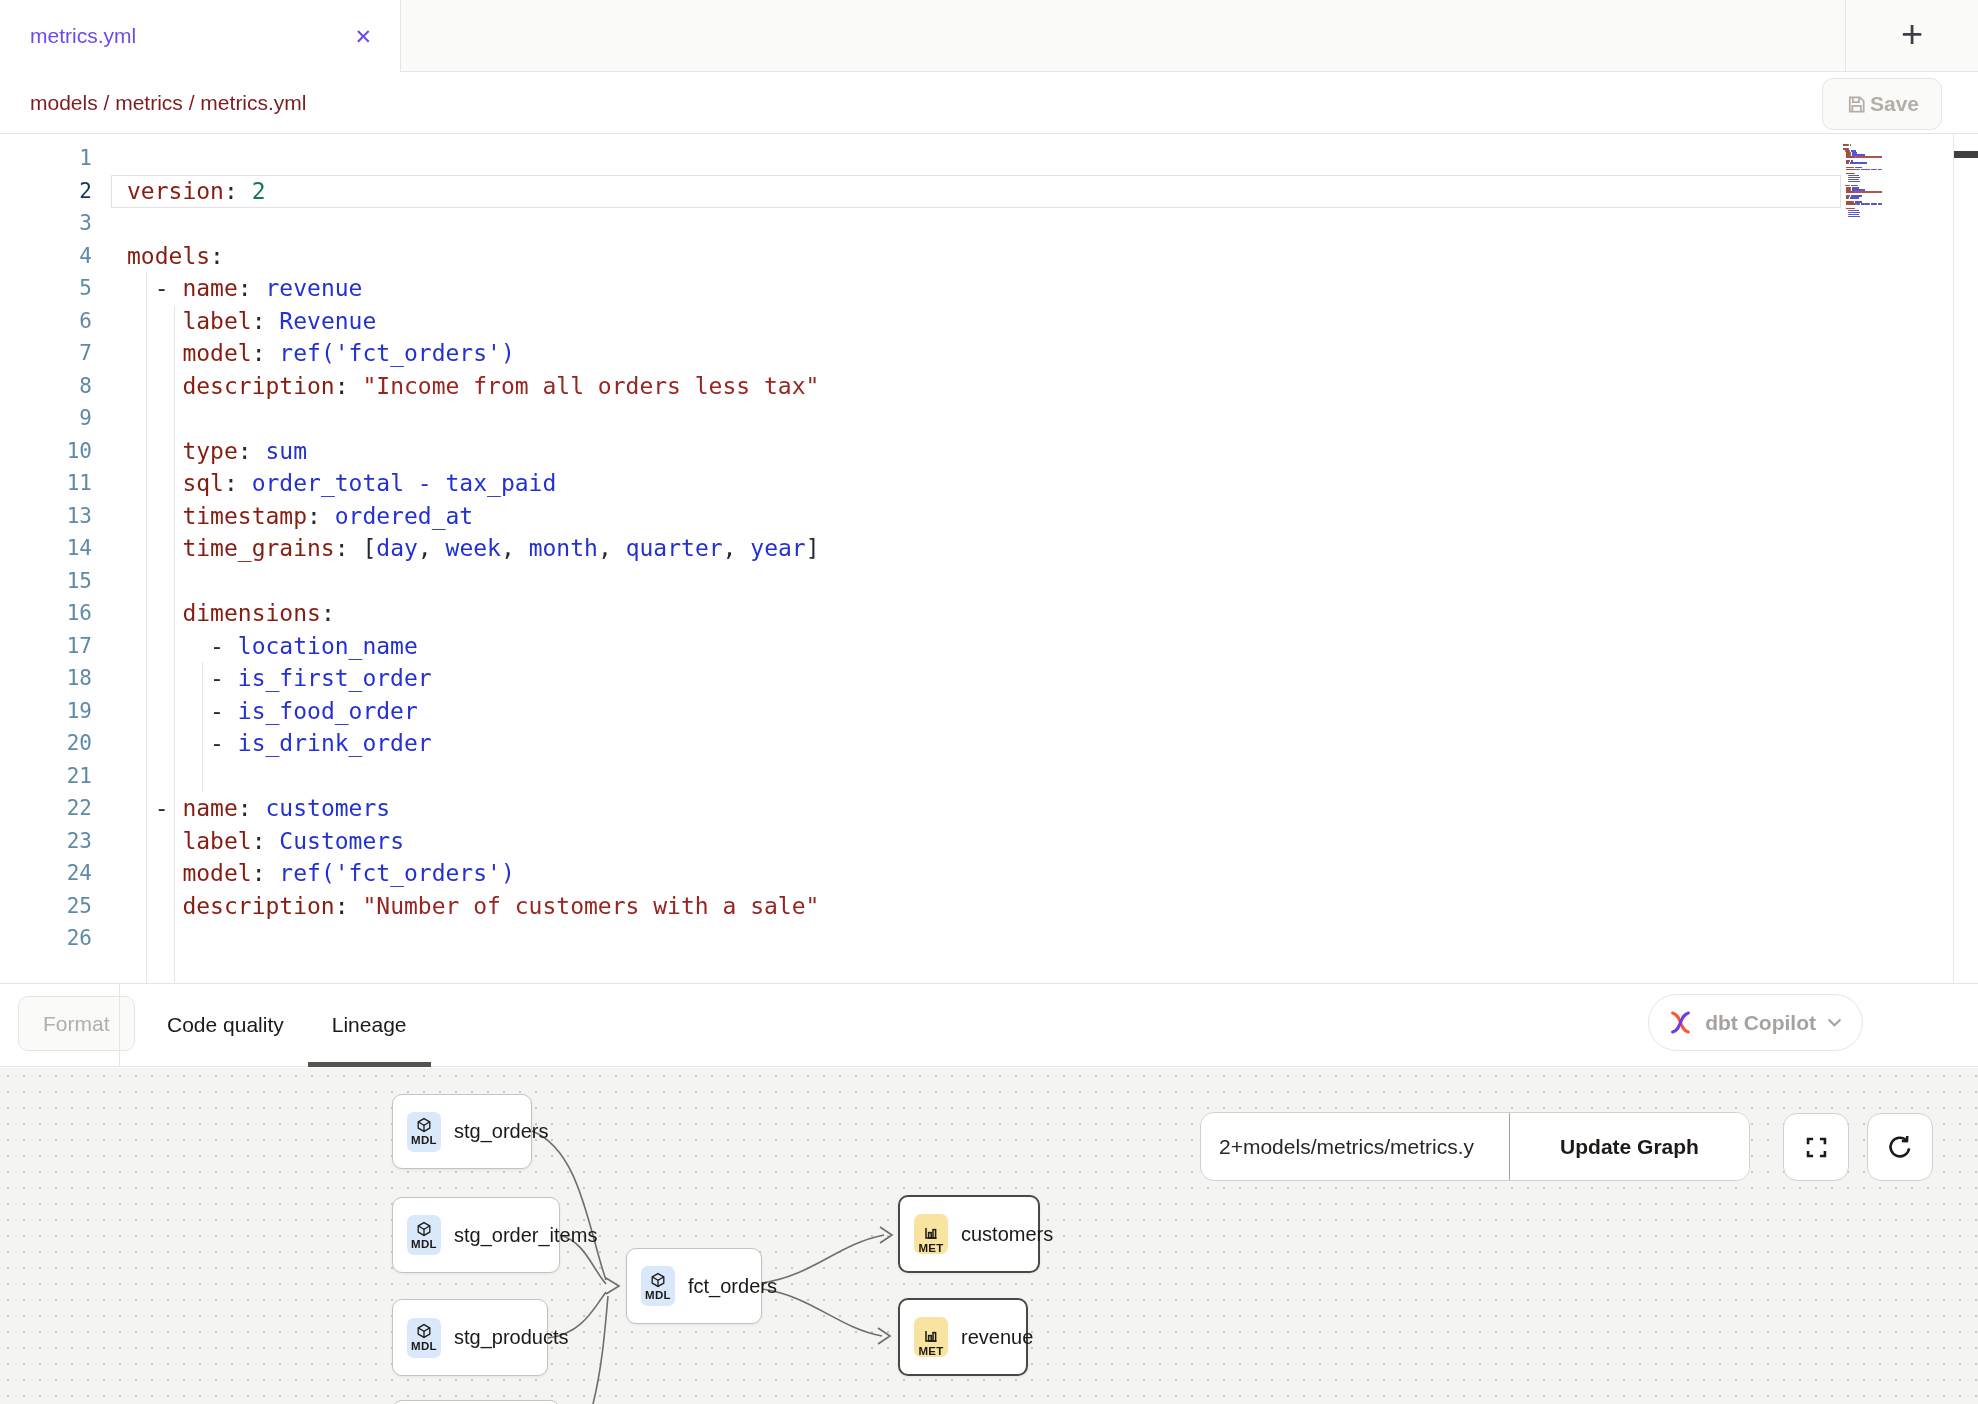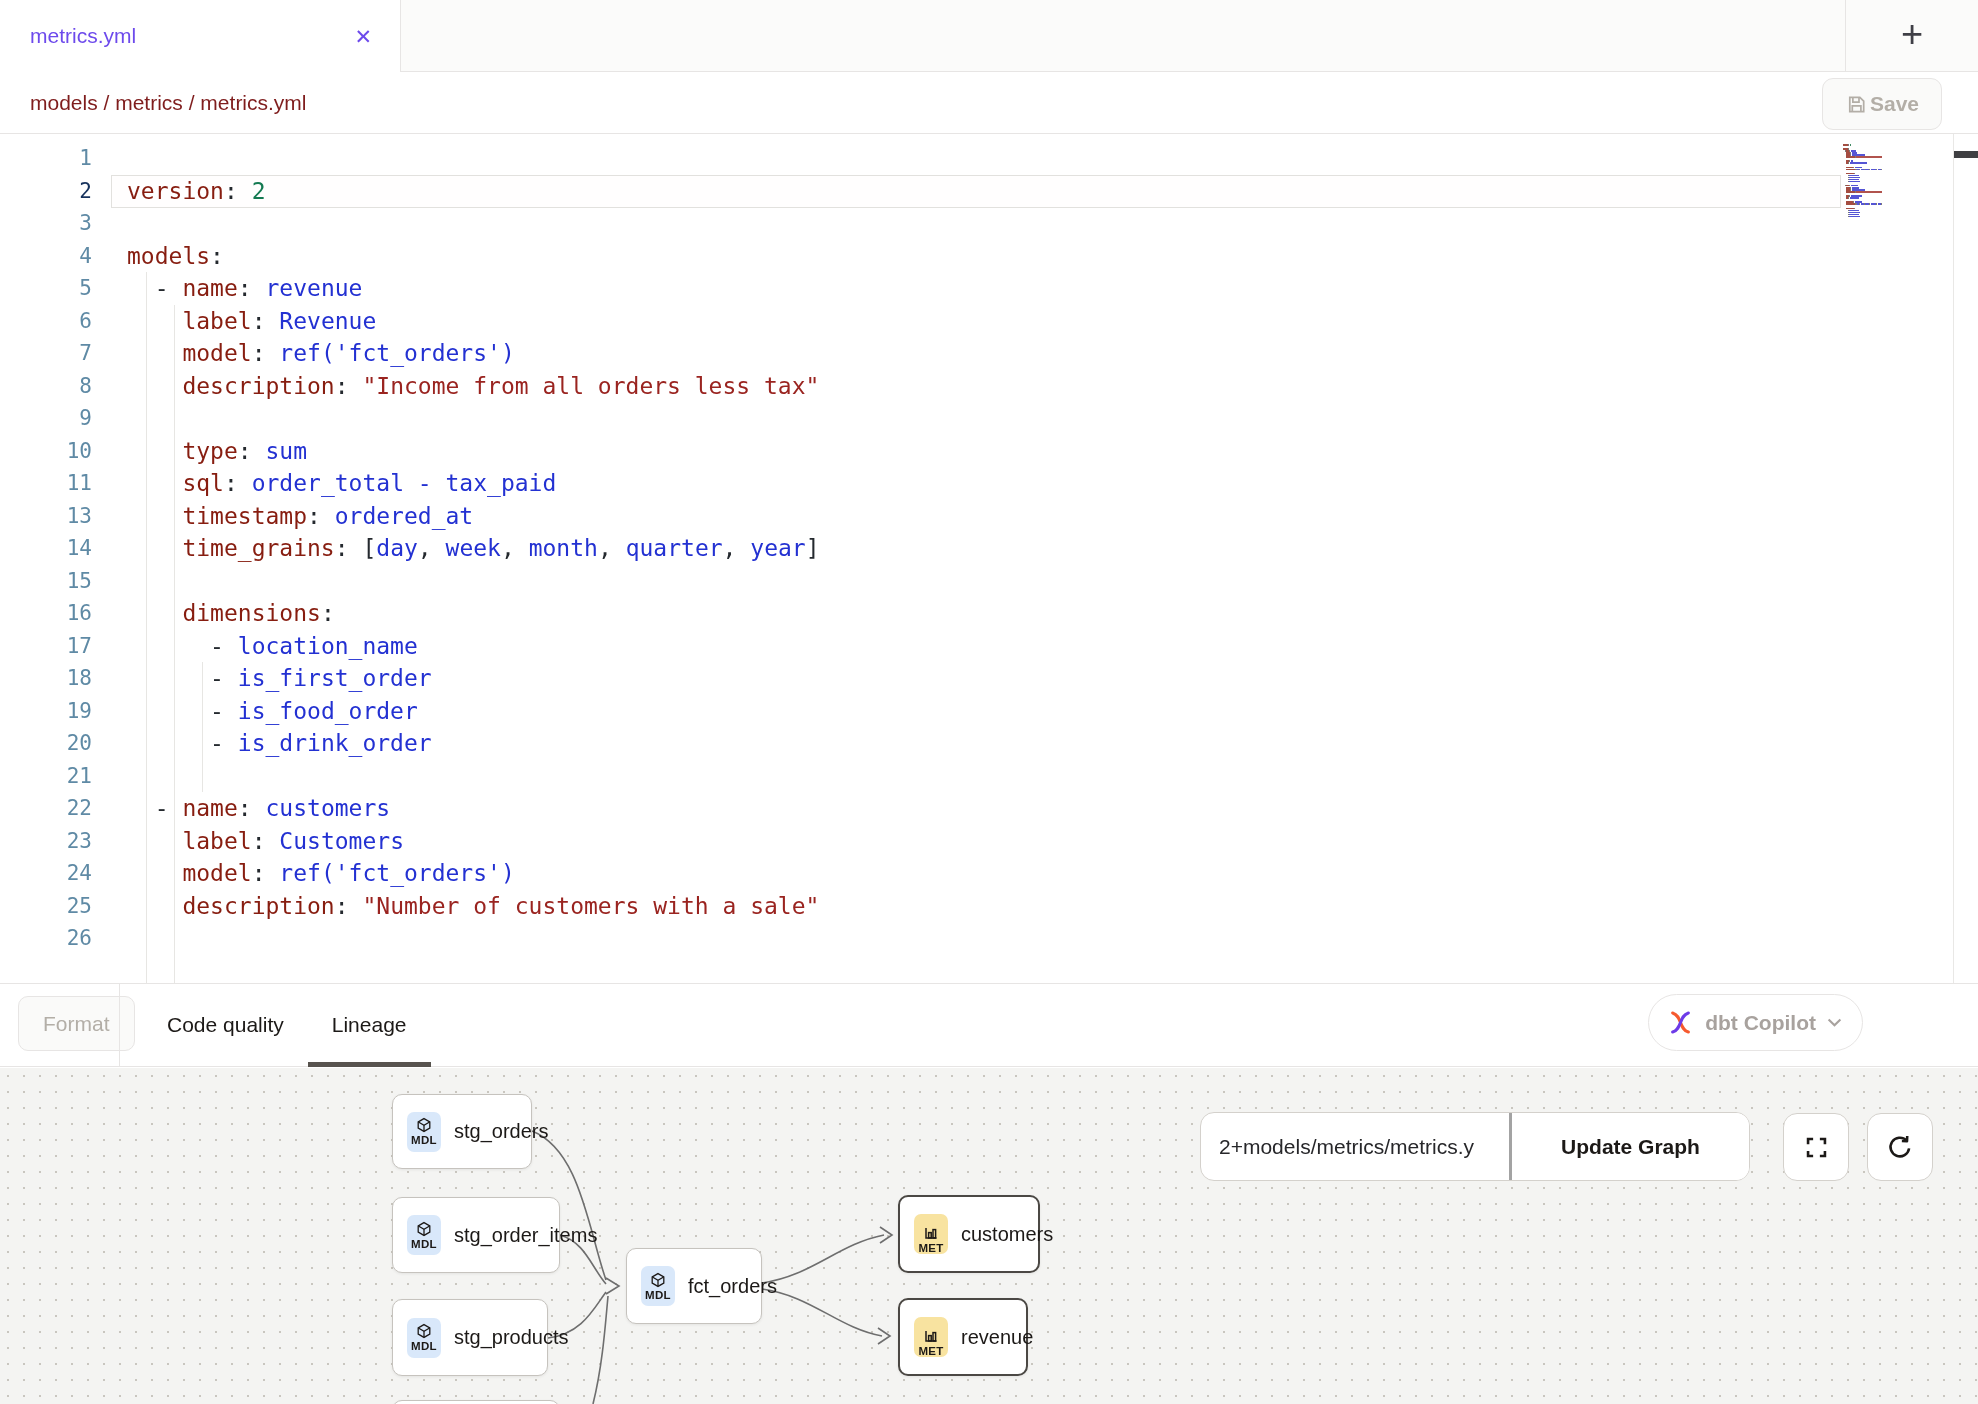--- a/index.html
+++ b/index.html
@@ -86,21 +86,21 @@
     display:flex; flex-direction:column; align-items:center; justify-content:center; gap:1px; }
   .badge.mdl { background:#d9e8fa; }
   .badge.met { background:#f8e3a0;justify-content:flex-end; }
   .badge .bt { font-size:11.5px; font-weight:700; letter-spacing:.3px; color:#1c1917; }
   .nlabel { font-size:20px; color:#1c1917; white-space:nowrap; }
 
   .filterbar { position:absolute; left:1200px; top:44px; width:550px; height:69px;
     background:#fff; border:1px solid #d4d1cc; border-radius:14px; display:flex; overflow:hidden; }
   .filter-input { flex:1; min-width:0; border:none; outline:none; padding:0 6px 0 18px;
     font-size:21px; color:#27272a; font-family:inherit; background:transparent; white-space:nowrap; }
-  .update-btn { width:240px; border-left:3px solid #a3a3a3; display:flex; align-items:center;
+  .update-btn { width:240px; border-left:1px solid #a3a3a3; display:flex; align-items:center;
     justify-content:center; font-size:21px; font-weight:600; color:#1c1917; background:#fff; }
   .sq-btn { position:absolute; top:45px; width:66px; height:68px; background:#fff;
     border:1px solid #d4d1cc; border-radius:14px; display:flex; align-items:center; justify-content:center; }
   .sq-btn.fs { left:1783px; } .sq-btn.rf { left:1867px; }
 
   svg { display:block; }
 </style>
 </head>
 <body>
 

